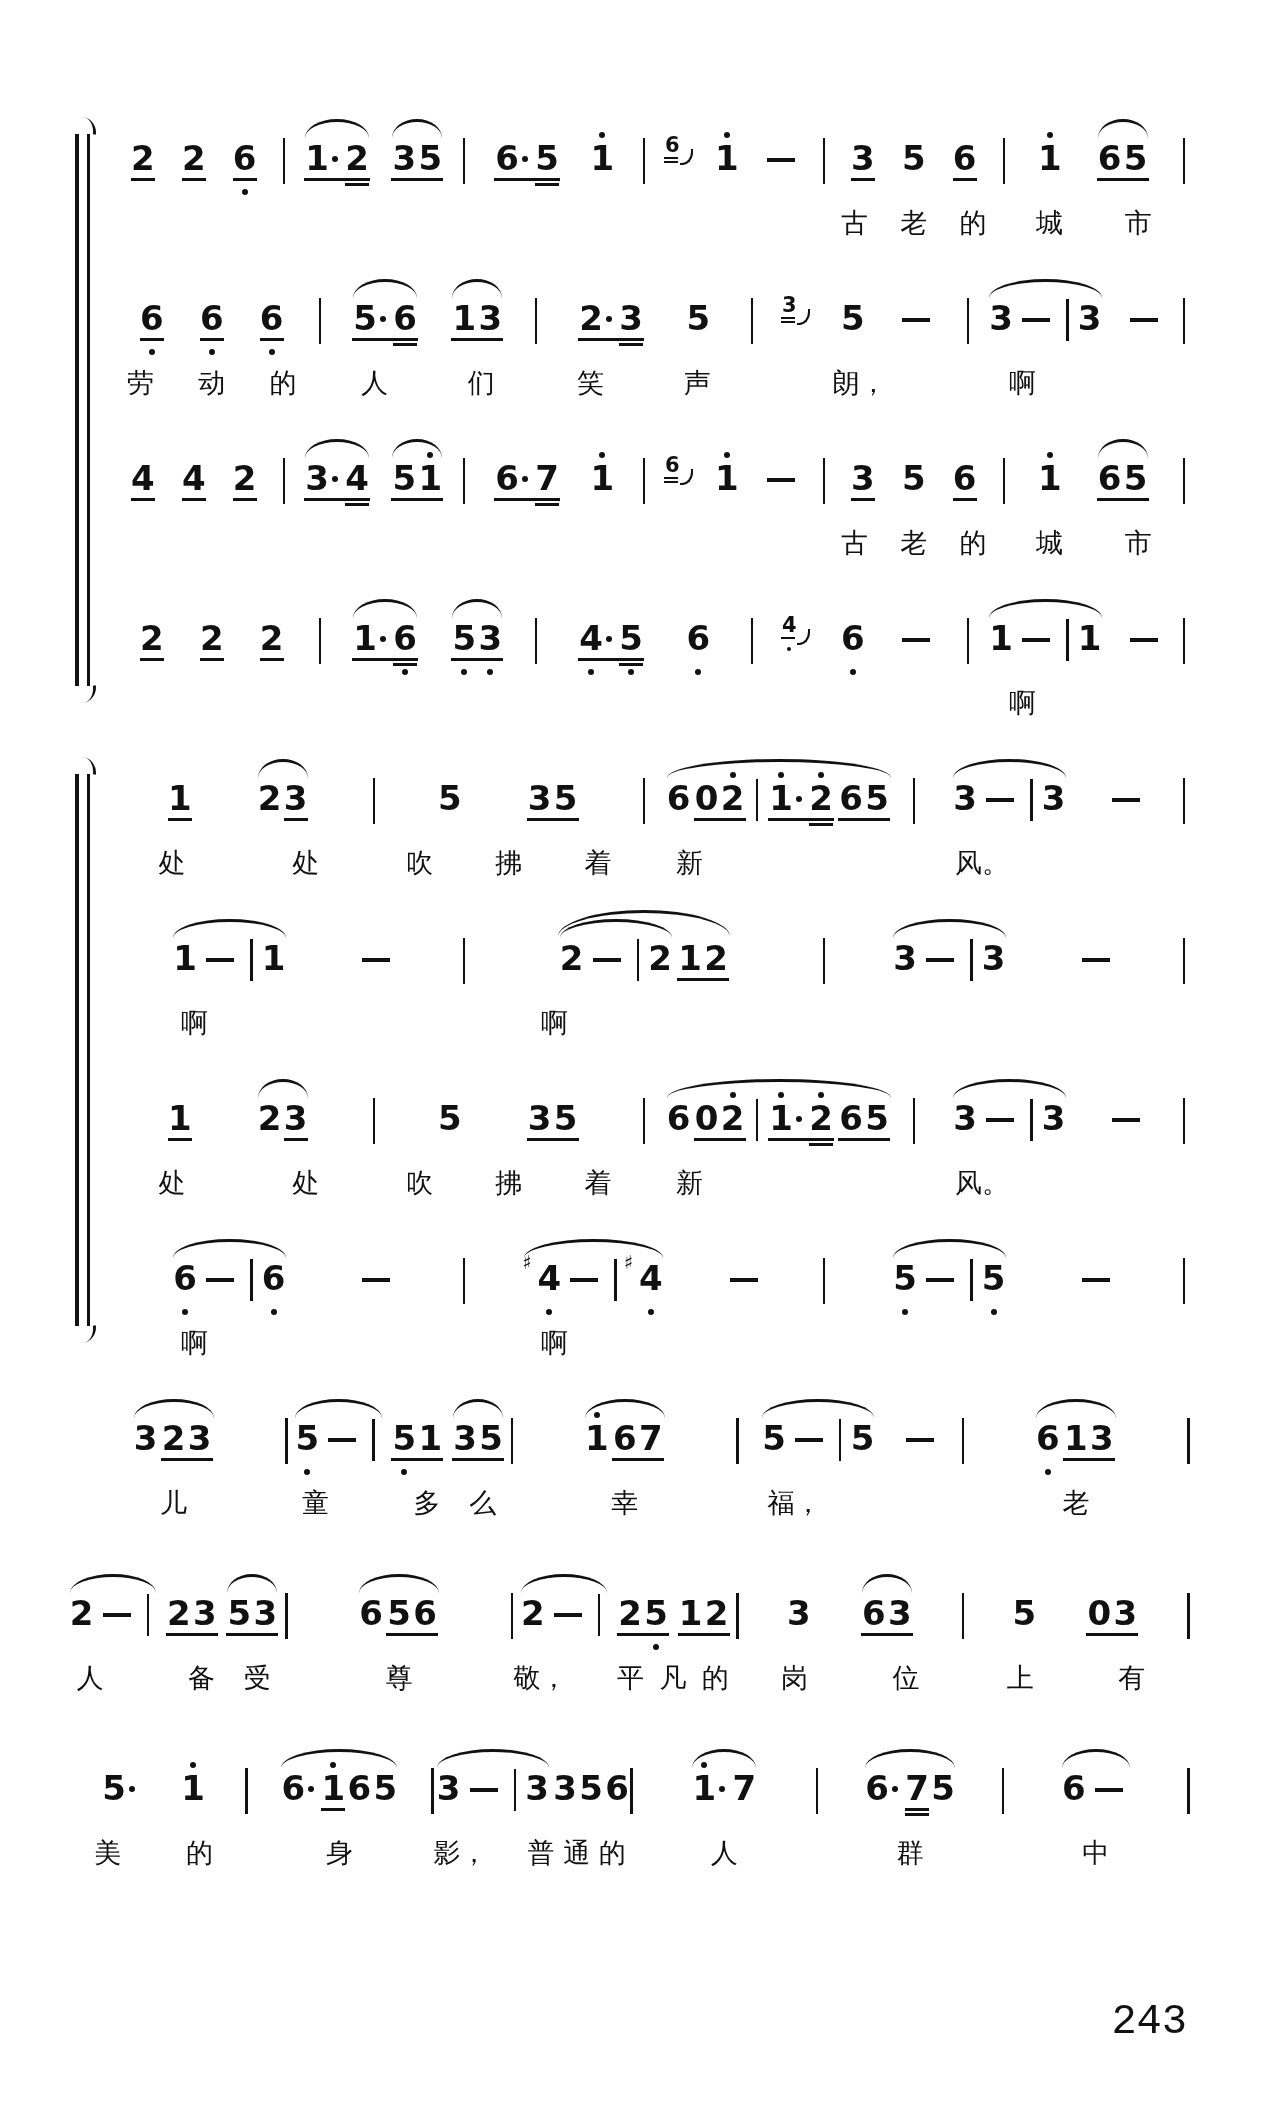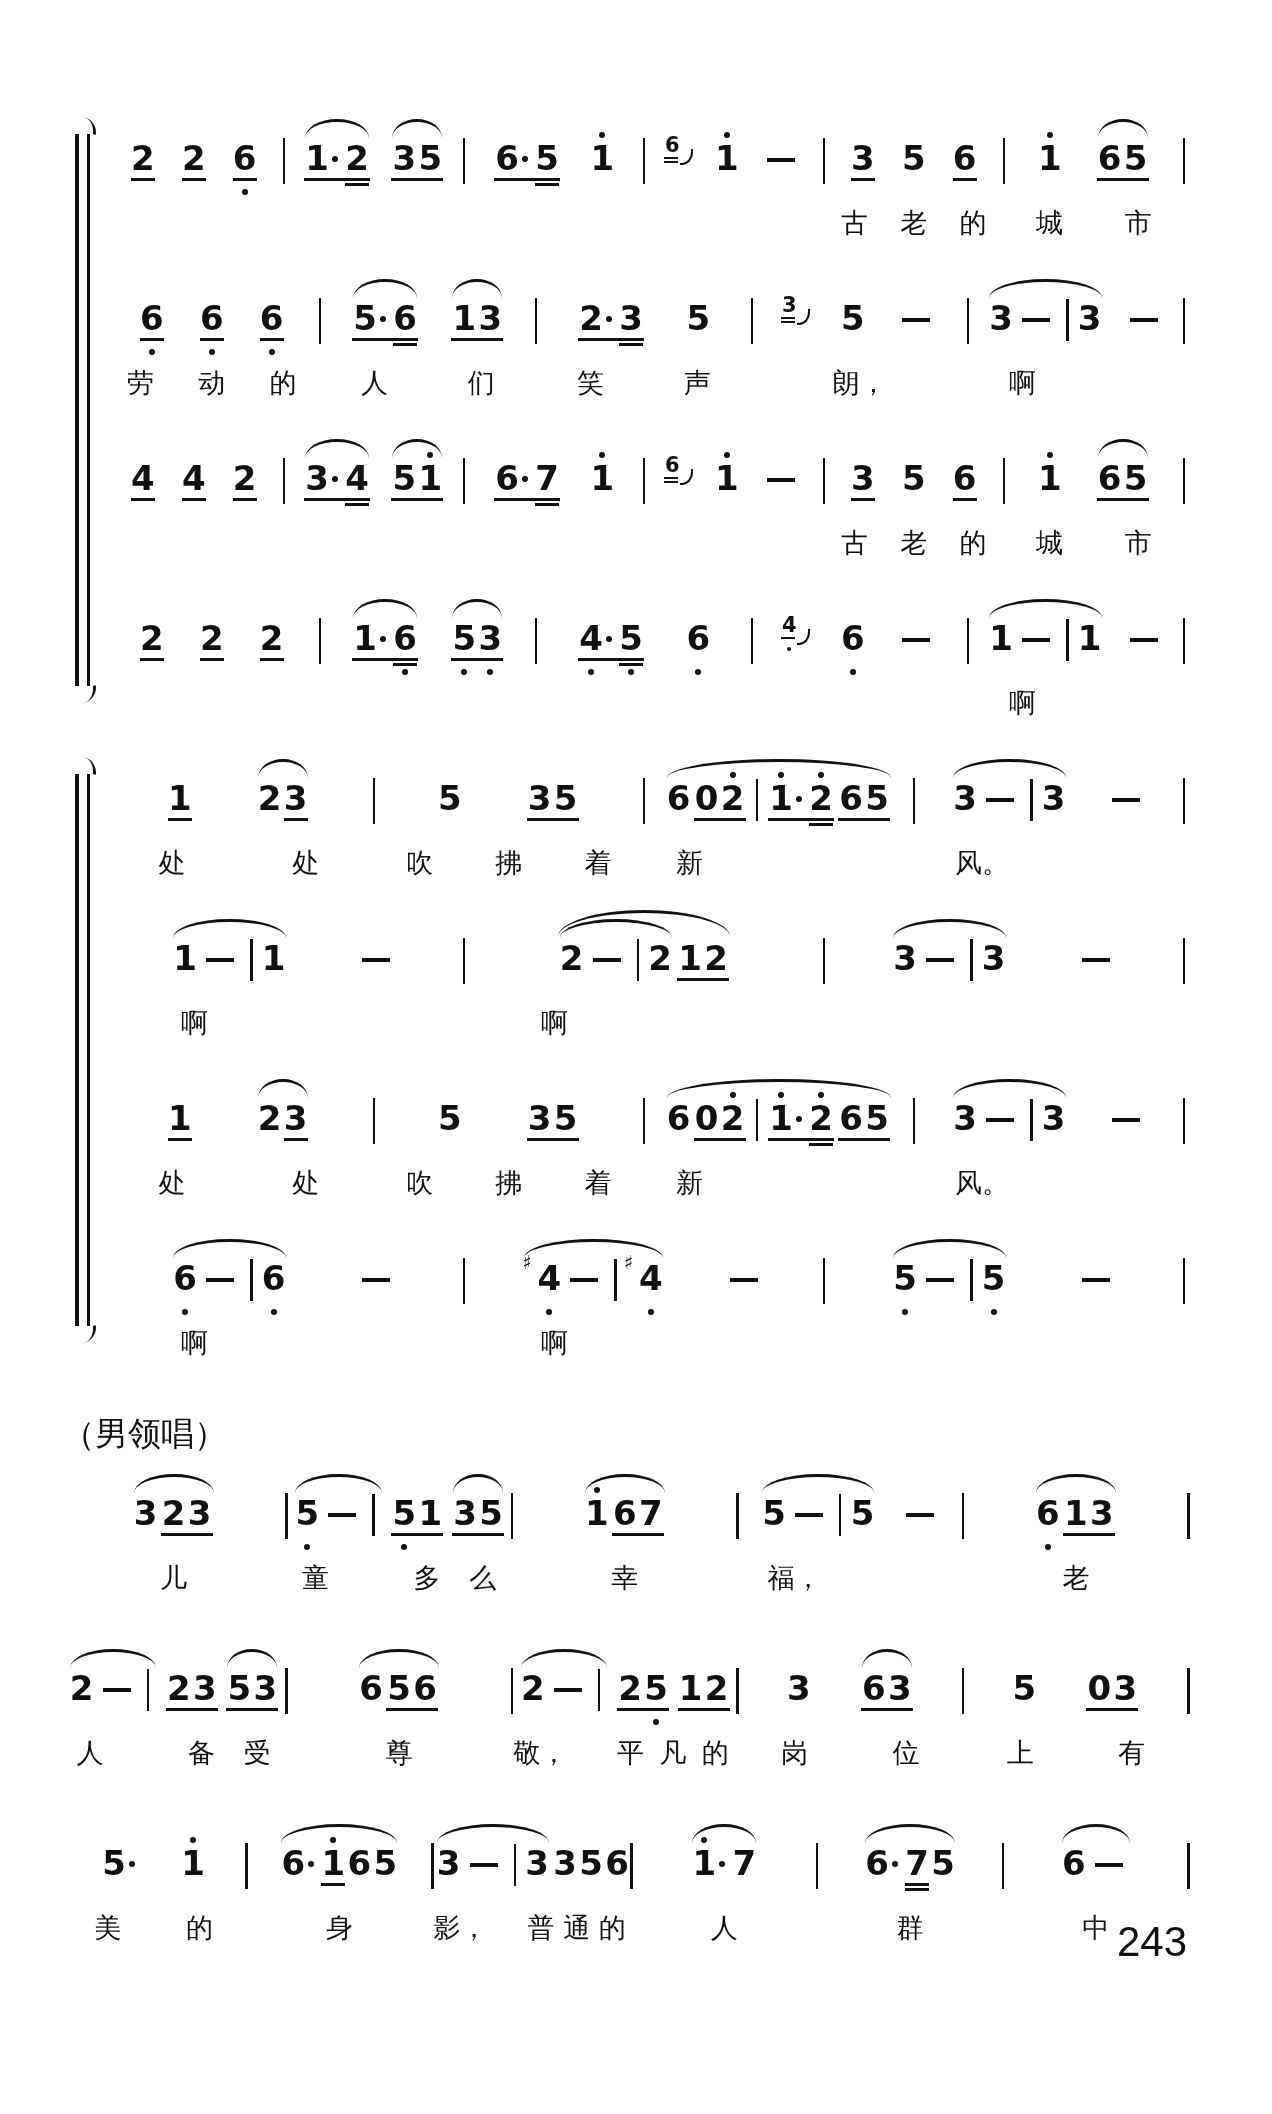--- a/index.html
+++ b/index.html
@@ -41,21 +41,21 @@
   .bb{width:2.5px;height:46px;background:#111;margin-top:6px;flex:none;}
   .grace{display:inline-flex;align-items:flex-start;flex:none;margin-right:1px;transform:translateY(0px);}
   .gstack{position:relative;width:16px;height:42px;}
   .gd{display:block;text-align:center;font-weight:700;font-size:21px;line-height:22px;padding-top:2px;}
   .gul{position:absolute;left:0;right:2px;height:2px;background:#111;}
   .gld{position:absolute;left:6px;top:35px;width:4px;height:4px;border-radius:50%;background:#111;}
   .ghook{width:11px;height:14px;border-right:2.5px solid #111;border-bottom:2.5px solid #111;
          border-bottom-right-radius:11px 13px;margin-top:17px;flex:none;}
   .sololabel{font-family:"DejaVu Serif","Liberation Serif",serif;font-size:33px;line-height:44px;
          height:44px;margin:8px 0 31px 0;}
-  .pageno{position:absolute;top:1918px;right:85px;font-family:Liberation Sans, sans-serif;
+  .pageno{position:absolute;top:1998px;right:85px;font-family:Liberation Mono, monospace;
          font-size:42px;}
   .s2gap{height:0px;margin-top:27px;}
 </style>
 </head>
 <body>
 
 <div class="page">
   <div class="syswrap" id="system-1">
     <div class="acc"></div>
   <div class="mline">
@@ -938,21 +938,20 @@
               </div>
             </div>
             <div class="dash"></div>
           </div>
           <div class="lrow"></div>
         </div>
         <div class="bb"></div>
       </div>
     </div>
   <div class="solowrap" id="solo-section">
-    <div class="sololabel">（男领唱）</div>
   <div class="mline">
         <div class="cell">
           <div class="nrow">
             <div class="grp">
               <div class="aline"></div>
               <div class="note">
                 <span class="dig">3</span>
               </div>
               <div class="grp">
                 <div class="gline"></div>

